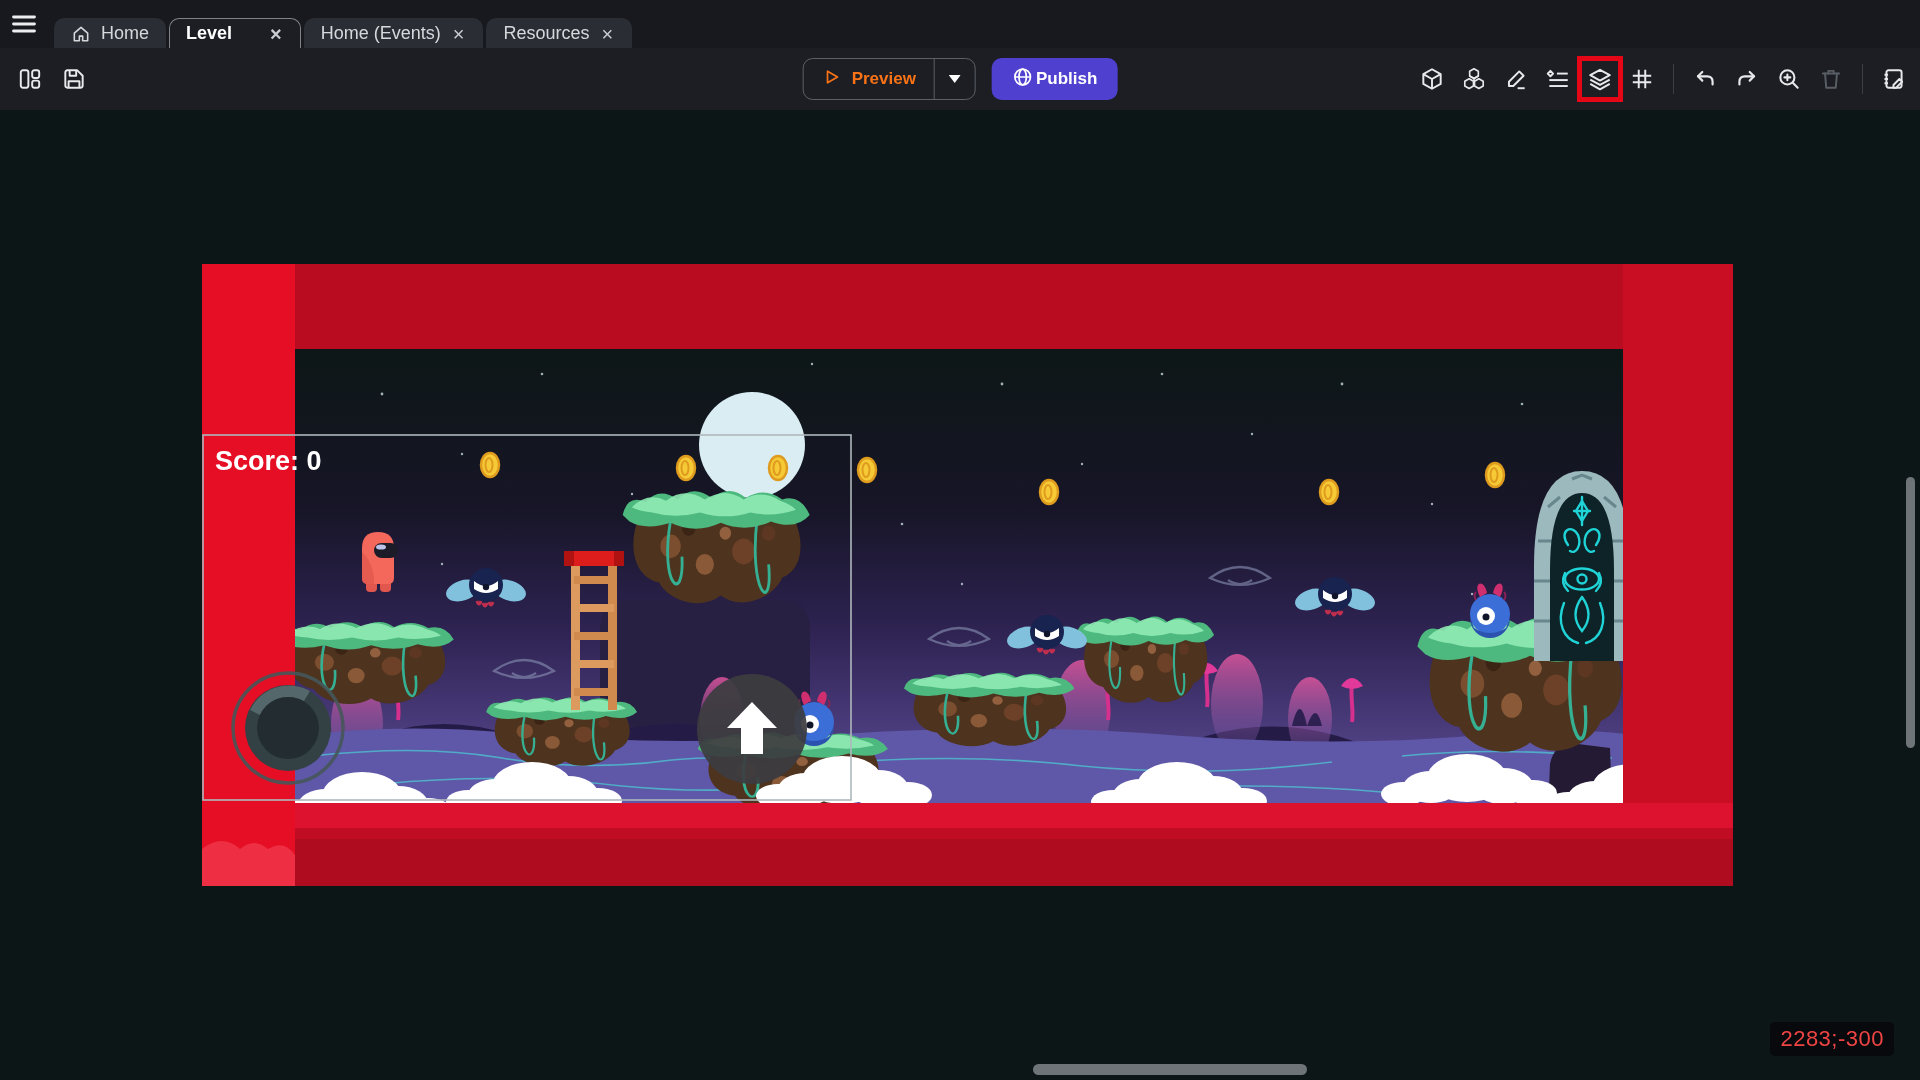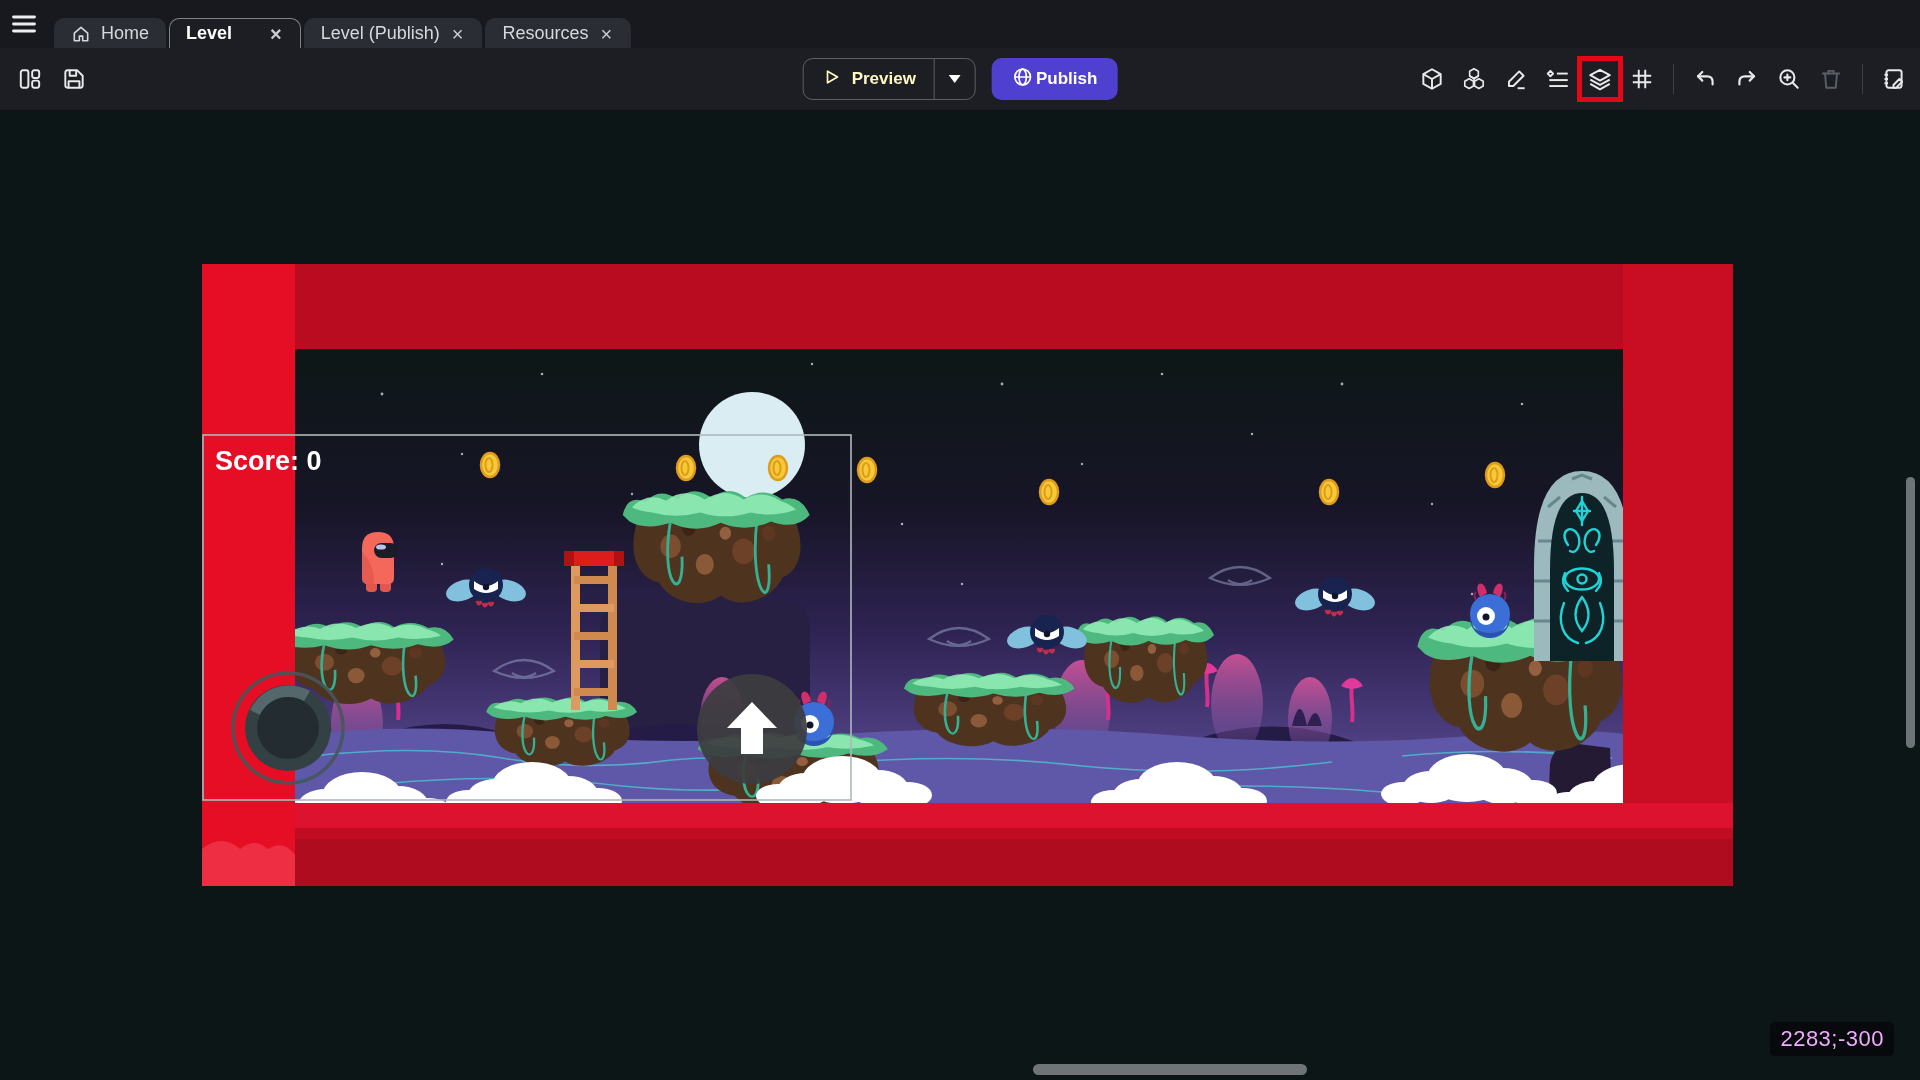--- a/index.html
+++ b/index.html
@@ -22,38 +22,38 @@
 
   
   .toolbar { position:absolute; top:48px; left:0; width:1920px; height:62px; background:#1c1e24; }
   .tb-left { position:absolute; left:10px; top:11px; display:flex; gap:4px; }
   .icon-btn { width:40px; height:40px; display:flex; align-items:center; justify-content:center;
     color:#e7e9eb; border-radius:6px; cursor:pointer; position:relative; }
   .icon-btn.disabled { color:#585e64; }
   .tb-center { position:absolute; left:50%; top:10px; transform:translateX(-50%);
     display:flex; gap:16px; }
   .btn-preview { display:flex; align-items:stretch; height:42px; border:1px solid #5c6066;
-    border-radius:10px; color:#fef9c3; cursor:pointer; }
+    border-radius:10px; color:#f97316; cursor:pointer; }
   .btn-preview .main { display:flex; align-items:center; gap:10px; padding:0 18px;
     font-size:17px; font-weight:bold; }
   .btn-preview .sep { width:1px; background:#5c6066; }
   .btn-preview .caret { width:40px; display:flex; align-items:center; justify-content:center; }
   .btn-publish { display:flex; align-items:center; gap:2px; height:42px; padding:16px 20px;
     background:#5040d0; border-radius:10px; color:#fff; font-size:17px; font-weight:bold; cursor:pointer; }
   .tb-right { position:absolute; right:6px; top:11px; display:flex; align-items:center; gap:2px; }
   .tb-divider { width:1px; height:30px; background:#3a3e45; margin:0 9px; }
   .highlight-box { position:absolute; inset:-3px; border:5px solid #e60716; pointer-events:none; }
 
   
   .canvas { position:absolute; top:110px; left:0; width:1920px; height:970px; background:#0d1617; }
   .scene { position:absolute; left:202px; top:154px; width:1531px; height:622px; }
 
   
   .coord-badge { position:absolute; right:26px; bottom:24px; background:rgba(6,9,12,0.92);
-    color:#f0abfc; font-size:22px; padding:4px 10px; border-radius:5px; letter-spacing:0.5px; }
+    color:#ef4444; font-size:22px; padding:4px 10px; border-radius:5px; letter-spacing:0.5px; }
   .hscroll { position:absolute; left:1033px; bottom:5px; width:274px; height:11px;
     background:#6e7478; border-radius:6px; cursor:pointer; }
   .vscroll { position:absolute; right:5px; top:367px; width:9px; height:271px;
     background:#6e7478; border-radius:6px; cursor:pointer; }
 </style>
 </head>
 <body>
 
 <div class="topbar">
   <div class="hamburger">
@@ -68,21 +68,21 @@
             <path d="M4,11 L12,4 L20,11 V20 H14 V14.5 H10 V20 H4 Z"></path>
           </svg>
       </span>
       <span>Home</span>
     </div>
     <div class="tab active">
       <span>Level</span>
       <span class="close">×</span>
     </div>
     <div class="tab">
-      <span>Level (Publish)</span>
+      <span>Home (Events)</span>
       <span class="close">×</span>
     </div>
     <div class="tab">
       <span>Resources</span>
       <span class="close">×</span>
     </div>
   </div>
 </div>
 
 <div class="toolbar">

